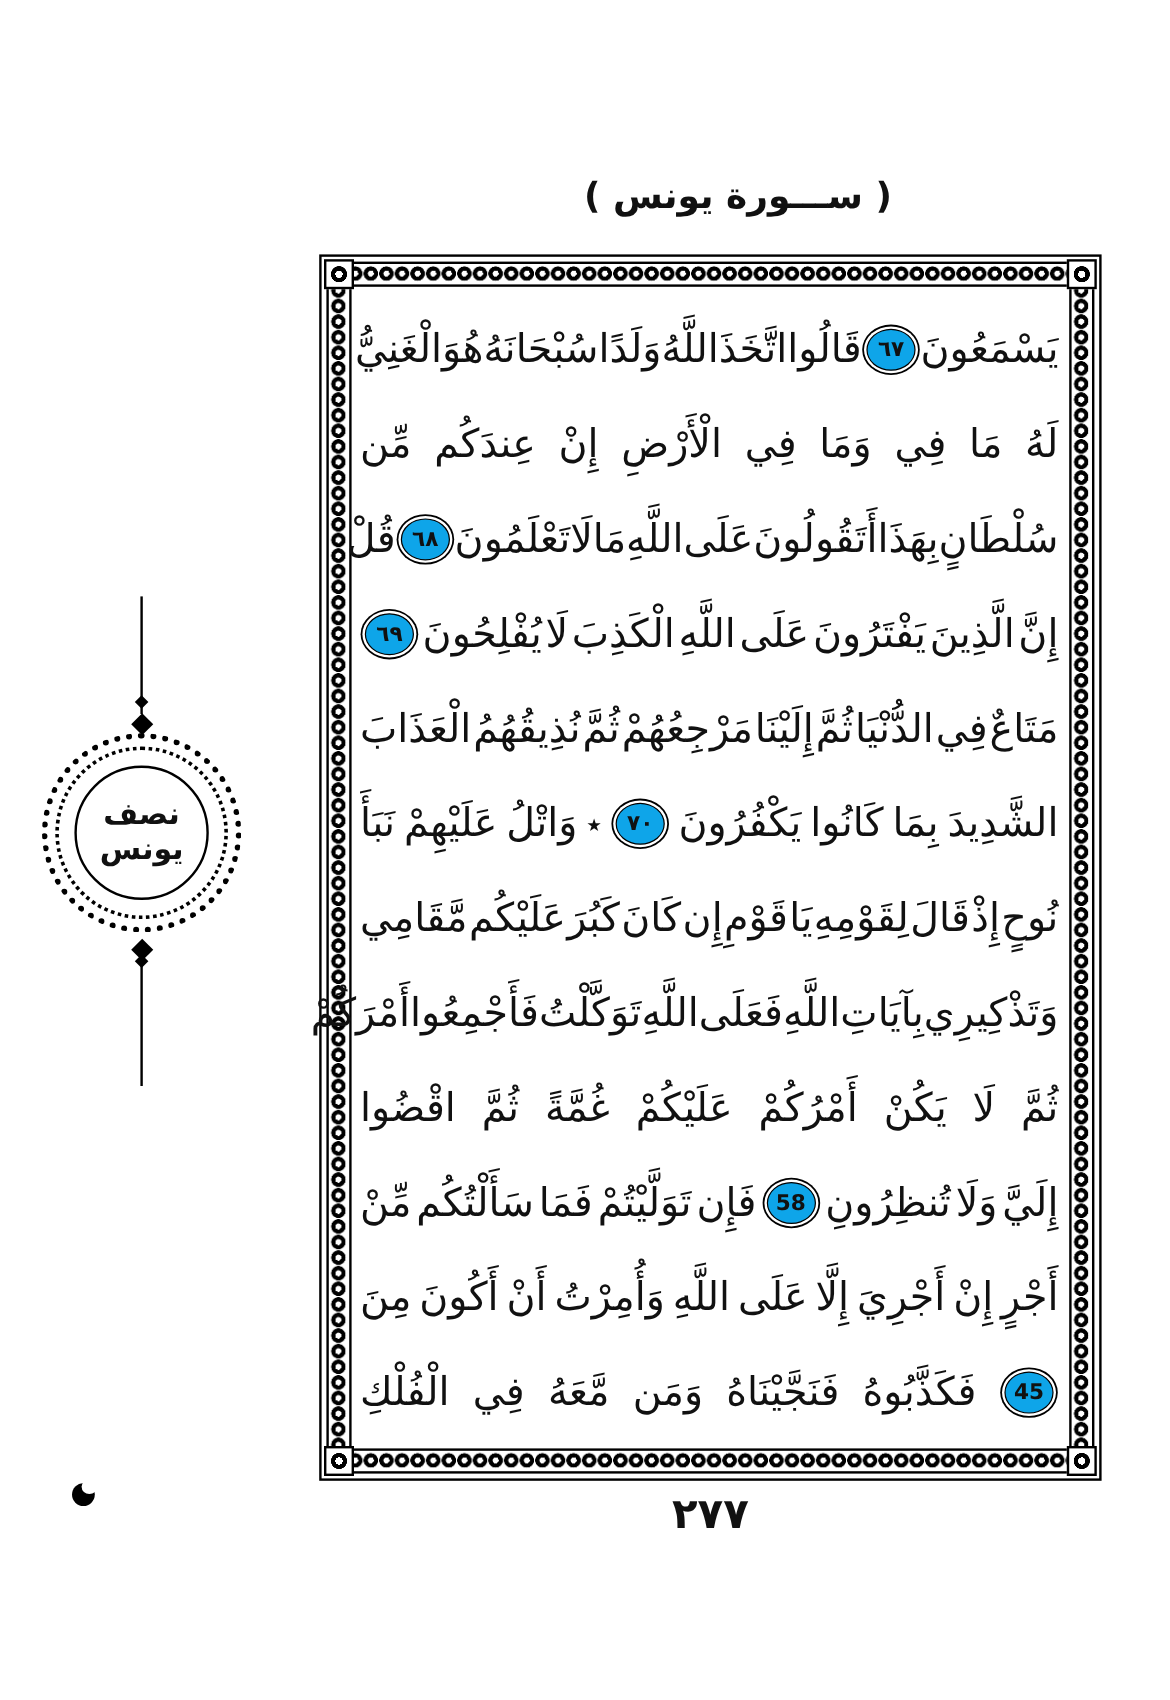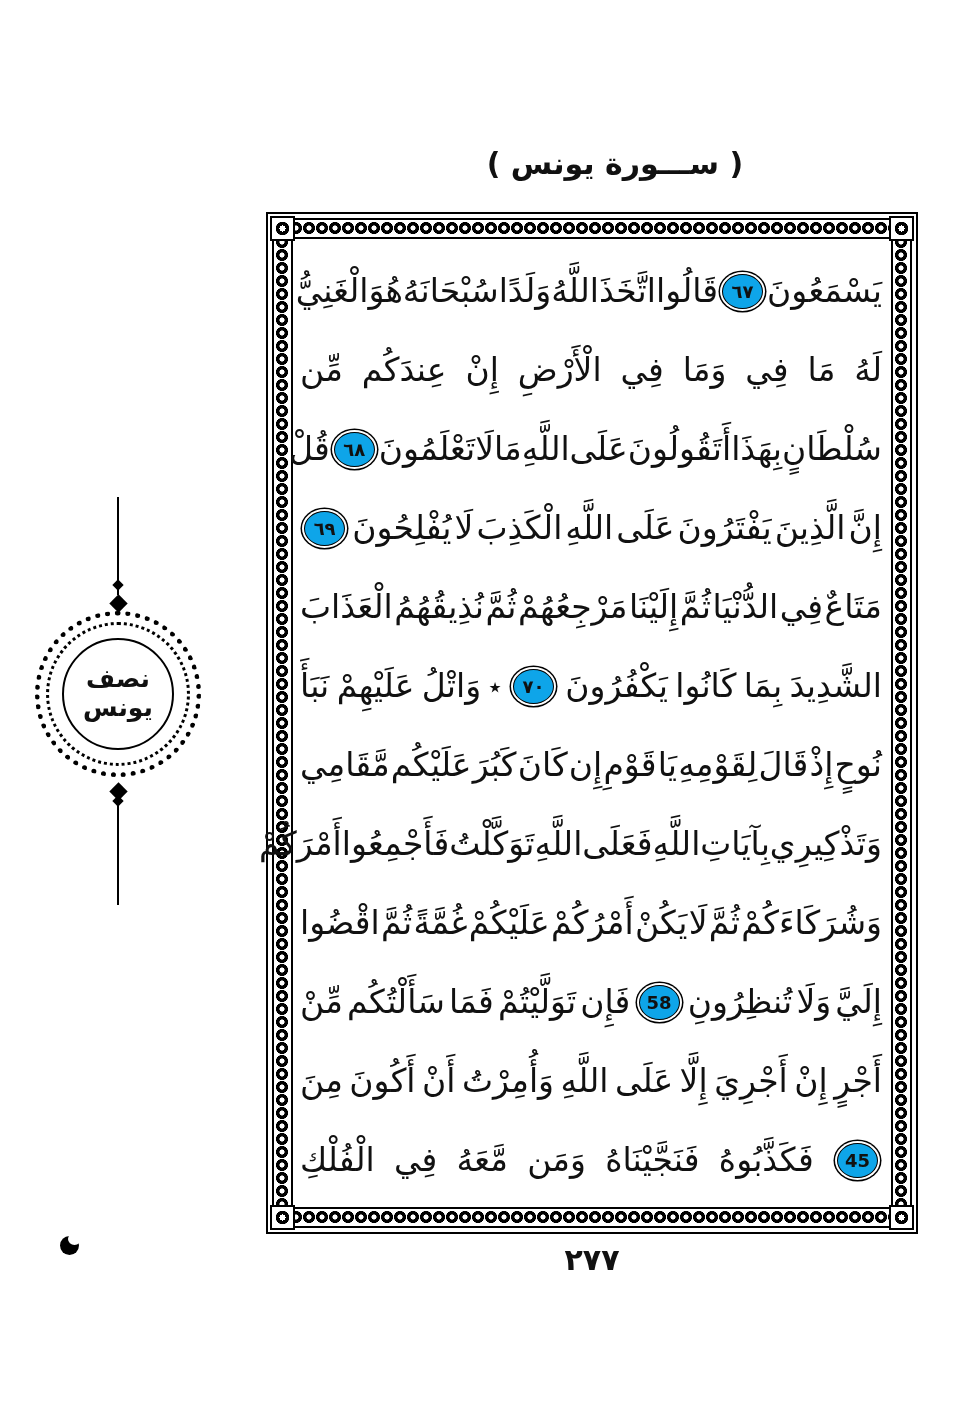--- a/index.html
+++ b/index.html
@@ -77,21 +77,21 @@
   .medallion-mid{position:absolute; inset:11px; border:3px dotted #000; border-radius:50%;}
   .medallion-inner{
     position:absolute; inset:27px; border:2px solid #000; border-radius:50%; background:#fff;
     display:flex; flex-direction:column; align-items:center; justify-content:center;
     direction:rtl; font-size:25px; font-weight:bold; line-height:1.15;
   }
 
   
   .page-number{
     position:absolute; top:1242px; left:266px; width:652px;
-    text-align:center; font-size:30px; font-weight:bold;
+    text-align:center; font-size:35px; font-weight:bold;
   }
   .crescent{
     position:absolute; left:60px; top:1236px; width:19px; height:19px;
     background:#000; border-radius:50%;
   }
   .crescent::after{
     content:""; position:absolute; width:13px; height:12px;
     background:#fff; border-radius:50%; top:-3px; right:-2px;
   }
 </style>
@@ -196,21 +196,20 @@
       <span class="word">وَتَذْكِيرِي</span>
       <span class="word">بِآيَاتِ</span>
       <span class="word">اللَّهِ</span>
       <span class="word">فَعَلَى</span>
       <span class="word">اللَّهِ</span>
       <span class="word">تَوَكَّلْتُ</span>
       <span class="word">فَأَجْمِعُوا</span>
       <span class="word">أَمْرَكُمْ</span>
     </div>
     <div class="qline">
-      <span class="word">وَشُرَكَاءَكُمْ</span>
       <span class="word">ثُمَّ</span>
       <span class="word">لَا</span>
       <span class="word">يَكُنْ</span>
       <span class="word">أَمْرُكُمْ</span>
       <span class="word">عَلَيْكُمْ</span>
       <span class="word">غُمَّةً</span>
       <span class="word">ثُمَّ</span>
       <span class="word">اقْضُوا</span>
     </div>
     <div class="qline">

